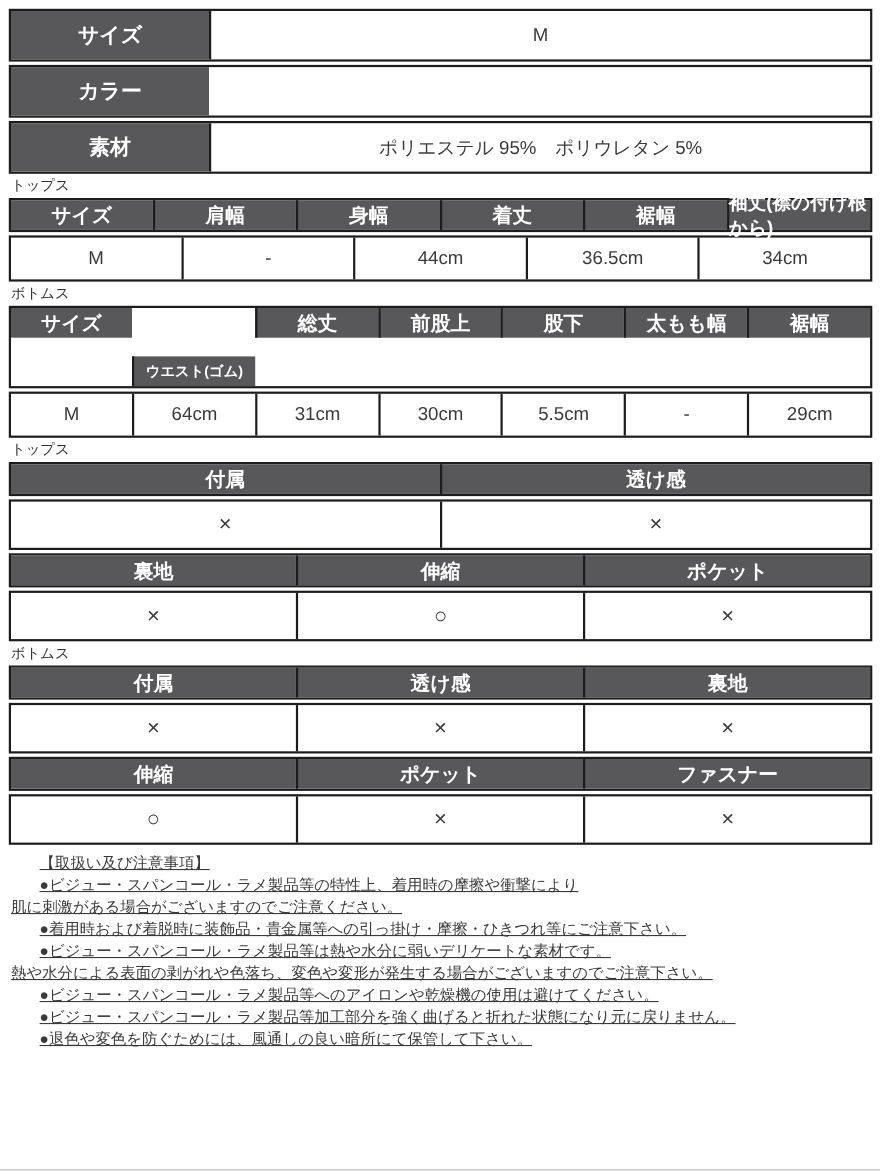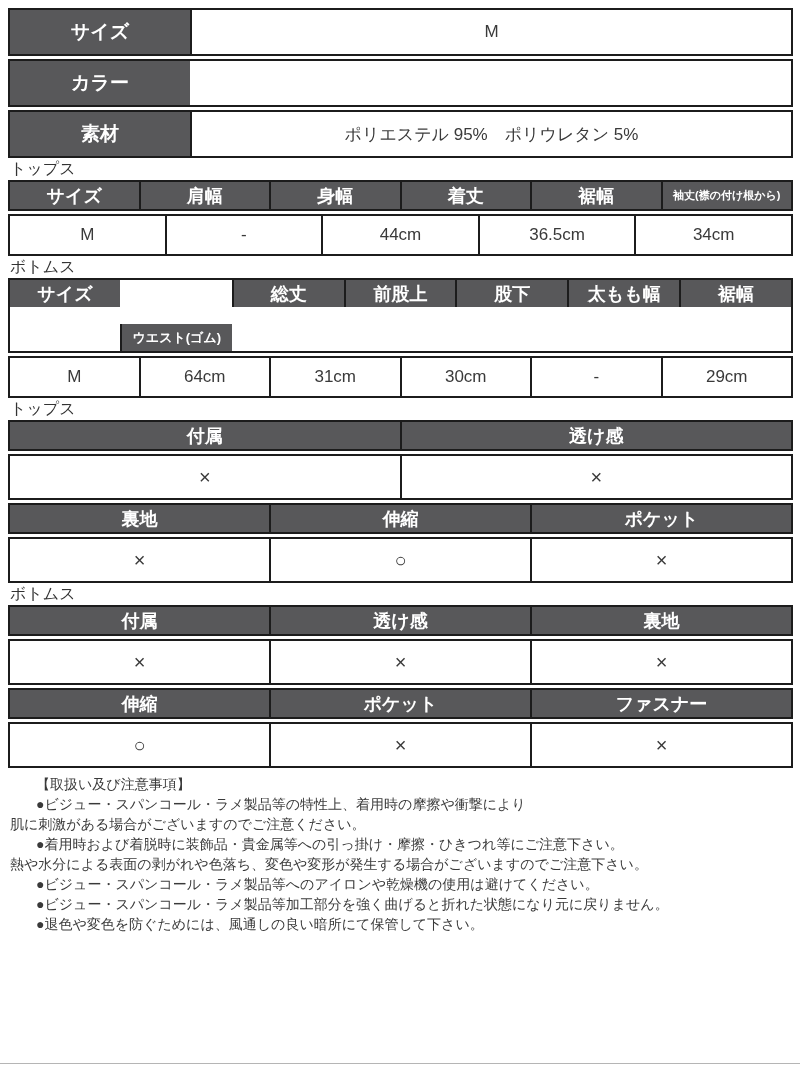--- a/index.html
+++ b/index.html
@@ -28,30 +28,30 @@
   }
   .vcell { color:#3a3a3a; font-size:17px; }
   .flex1 { flex:1 1 0; }
   .wlabel { flex:0 0 180px; }
   .h44 { height:44px; }
   .h27 { height:27px; }
   .h38 { height:38px; }
   .h42 { height:42px; }
   .fs19 { font-size:19px; }
   .fs13 { font-size:13px;margin-top:44px; }
-  .fs11 { font-size:11px; }
+  .fs11 { font-size:17px; }
   .mark { font-size:20px; }
 
   .section-label {
-    font-size:16px; line-height:16px; color:#333;
+    font-size:13px; line-height:16px; color:#333;
     margin:3px 0 3px 2px;
   }
 
   .notes { margin:6px 0 0 2px; font-size:14px; line-height:20px; color:#3a3a3a; }
-  .note-line { white-space:nowrap; }
+  .note-line { white-space:nowrap;text-decoration:underline; }
   .note-indent { padding-left:26px; }
 
   .bottom-line {
     position:absolute; left:0; right:0; top:1063px;
     border-top:1px solid #b5b5b5;
   }
 </style>
 </head>
 <body>
 
@@ -99,20 +99,21 @@
       <div class="cell hcell flex1 h27">前股上</div>
       <div class="cell hcell flex1 h27">股下</div>
       <div class="cell hcell flex1 h27">太もも幅</div>
       <div class="cell hcell flex1 h27">裾幅</div>
     </div>
     <div class="trow">
       <div class="cell vcell flex1 h38">M</div>
       <div class="cell vcell flex1 h38">64cm</div>
       <div class="cell vcell flex1 h38">31cm</div>
       <div class="cell vcell flex1 h38">30cm</div>
+      <div class="cell vcell flex1 h38">5.5cm</div>
       <div class="cell vcell flex1 h38">-</div>
       <div class="cell vcell flex1 h38">29cm</div>
     </div>
   </div>
 
   <div class="section-label">トップス</div>
   <div>
     <div class="trow">
       <div class="cell hcell flex1 h27">付属</div>
       <div class="cell hcell flex1 h27">透け感</div>
@@ -155,20 +156,21 @@
       <div class="cell vcell mark flex1 h42">×</div>
       <div class="cell vcell mark flex1 h42">×</div>
     </div>
   </div>
 
   <div class="notes">
     <div class="note-line note-indent">【取扱い及び注意事項】</div>
     <div class="note-line note-indent">●ビジュー・スパンコール・ラメ製品等の特性上、着用時の摩擦や衝撃により</div>
     <div class="note-line">肌に刺激がある場合がございますのでご注意ください。</div>
     <div class="note-line note-indent">●着用時および着脱時に装飾品・貴金属等への引っ掛け・摩擦・ひきつれ等にご注意下さい。</div>
+    <div class="note-line note-indent">●ビジュー・スパンコール・ラメ製品等は熱や水分に弱いデリケートな素材です。</div>
     <div class="note-line">熱や水分による表面の剥がれや色落ち、変色や変形が発生する場合がございますのでご注意下さい。</div>
     <div class="note-line note-indent">●ビジュー・スパンコール・ラメ製品等へのアイロンや乾燥機の使用は避けてください。</div>
     <div class="note-line note-indent">●ビジュー・スパンコール・ラメ製品等加工部分を強く曲げると折れた状態になり元に戻りません。</div>
     <div class="note-line note-indent">●退色や変色を防ぐためには、風通しの良い暗所にて保管して下さい。</div>
   </div>
 
 </div>
 
 <div class="bottom-line"></div>
 

